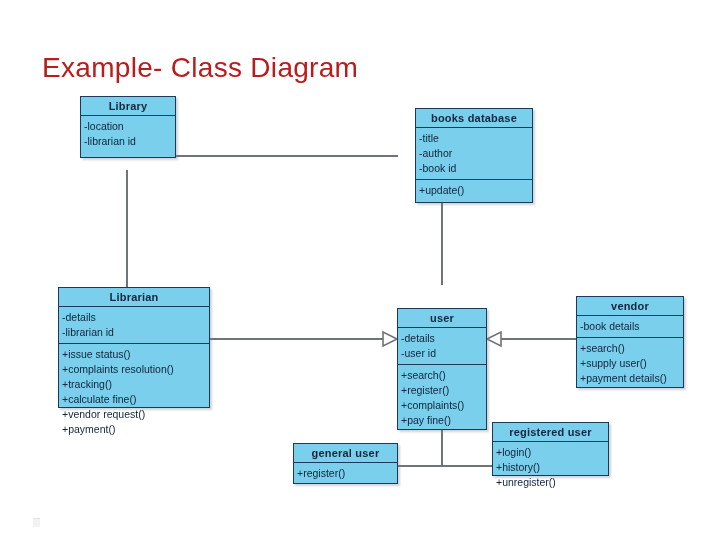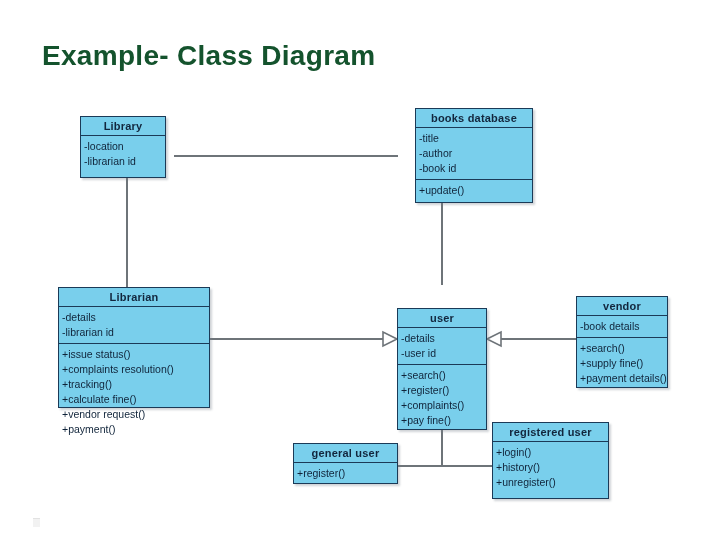--- a/index.html
+++ b/index.html
@@ -20,27 +20,26 @@
     position: absolute;
     left: 0; top: 0;
     width: 720px;
     height: 540px;
     background: #ffffff;
   }
 
   #title {
     position: absolute;
     left: 42px;
-    top: 40px;
+    top: 52px;
     font-size: 28px;
     letter-spacing: 0.3px;
-    color: #14532d;
+    color: #b91c1c;
     font-family: "Liberation Sans", sans-serif;
     white-space: nowrap;
-    font-weight: bold;
   }
 
   
   #connectors {
     position: absolute;
     left: 0; top: 0;
     width: 720px;
     height: 540px;
     pointer-events: none;
   }
@@ -75,27 +74,27 @@
   .uml-row {
     font-size: 10.5px;
     color: #10243a;
     line-height: 15px;
     padding: 0 3px 0 3px;
     white-space: nowrap;
     overflow: hidden;
   }
 
   
-  #cls-library      { left: 80px;  top: 116px; width: 86px;  height: 62px; }
+  #cls-library      { left: 80px;  top: 96px; width: 96px;  height: 62px; }
   #cls-books        { left: 415px; top: 108px; width: 118px; height: 95px; }
   #cls-librarian    { left: 58px;  top: 287px; width: 152px; height: 121px; }
   #cls-user         { left: 397px; top: 285px; width: 90px;  height: 122px; margin-top: 23px; }
-  #cls-vendor       { left: 576px; top: 296px; width: 92px; height: 92px; }
+  #cls-vendor       { left: 576px; top: 296px; width: 108px; height: 92px; }
   #cls-general      { left: 293px; top: 443px; width: 105px; height: 41px; }
-  #cls-registered   { left: 492px; top: 422px; width: 117px; height: 77px; }
+  #cls-registered   { left: 492px; top: 422px; width: 117px; height: 54px; }
 
   .corner-mark {
     position: absolute;
     left: 33px;
     top: 518px;
     width: 7px;
     height: 8px;
     background: #f2f2f2;
     border-top: 1px solid #e2e2e2;
   }
@@ -180,21 +179,21 @@
     </div>
   </div>
 
   <div class="uml-class" id="cls-vendor">
     <div class="uml-name">vendor</div>
     <div class="uml-section">
       <div class="uml-row">-book details</div>
     </div>
     <div class="uml-section divider">
       <div class="uml-row">+search()</div>
-      <div class="uml-row">+supply fine()</div>
+      <div class="uml-row">+supply user()</div>
       <div class="uml-row">+payment details()</div>
     </div>
   </div>
 
   <div class="uml-class" id="cls-general">
     <div class="uml-name">general user</div>
     <div class="uml-section">
       <div class="uml-row">+register()</div>
     </div>
   </div>

